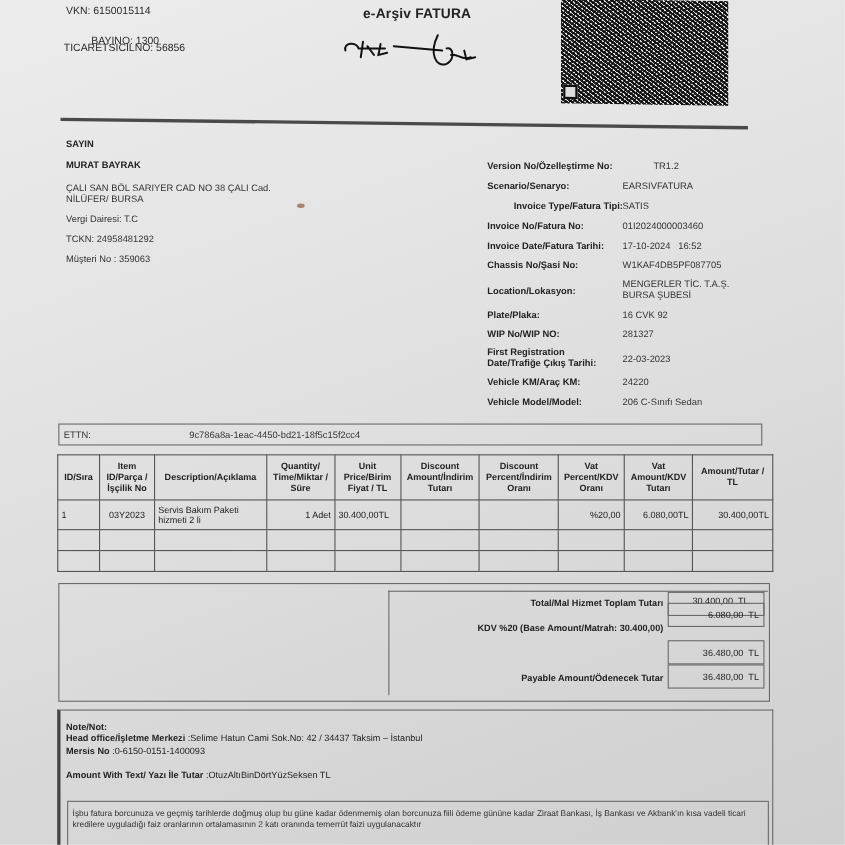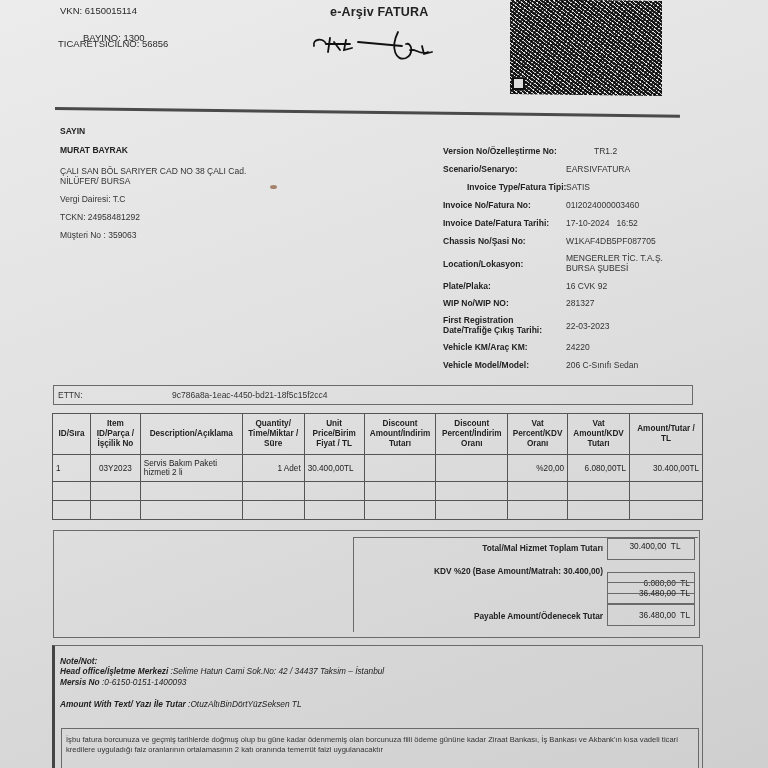--- a/index.html
+++ b/index.html
@@ -28,21 +28,21 @@
   .lbl { font-size: 8.5px; font-weight: bold; color: #222; }
   .val { font-size: 8.5px; color: #333; }
   .bx { position: absolute; border: 1px solid #6a6a6a; }
   table.items { position: absolute; left: 52px; top: 413px; width: 651px; border-collapse: collapse; font-size: 8.2px; }
   table.items th, table.items td { border: 1px solid #555; padding: 1px 3px; }
   table.items th { font-weight: bold; text-align: center; height: 38px; line-height: 10px; }
   table.items td { height: 16px; }
   table.items tr.r1 td { height: 24px; }
   .tot-lbl { position: absolute; font-size: 8.3px; font-weight: bold; text-align: right; width: 280px; }
   .tot-val { position: absolute; font-size: 8.3px; text-align: right; width: 70px; }
-  .note { font-size: 8.3px; font-style: italic; }
+  .note { font-size: 8.3px; }
   .note b { font-weight: bold; }
   .stain { position: absolute; left: 270px; top: 185px; width: 7px; height: 4px; border-radius: 50%; background: #8a5a3a; opacity: .7; }
 </style>
 </head>
 <body>
 
 <div class="page">
 
   <div class="abs hdr-small" style="left:60px;top:5px;">VKN: 6150015114</div>
   <div class="abs hdr-small" style="left:59px;top:32px;margin-left:24px;">BAYINO: 1300</div>
@@ -181,21 +181,21 @@
 
   <div class="bx" style="left:53px;top:530px;width:645px;height:106px;"></div>
   <div class="bx" style="left:353px;top:537px;width:344px;height:94px;border-right:none;border-bottom:none;"></div>
 
   <div class="tot-lbl" style="left:323px;top:543px;">Total/Mal Hizmet Toplam Tutarı</div>
   <div class="bx" style="left:607px;top:538px;width:86px;height:20px;">
     <div class="tot-val" style="right:4px;top:2px;white-space:pre;text-align:center;">30.400,00  TL</div>
   </div>
 
   <div class="tot-lbl" style="left:323px;top:566px;">KDV %20 (Base Amount/Matrah: 30.400,00)</div>
-  <div class="bx" style="left:607px;top:572px;width:86px;height:20px;">
+  <div class="bx" style="left:607px;top:548px;width:86px;height:20px;">
     <div class="tot-val" style="right:4px;top:5px;white-space:pre;">6.080,00  TL</div>
   </div>
 
   <div class="bx" style="left:607px;top:582px;width:86px;height:20px;">
     <div class="tot-val" style="right:4px;top:5px;white-space:pre;">36.480,00  TL</div>
   </div>
 
   <div class="tot-lbl" style="left:323px;top:611px;">Payable Amount/Ödenecek Tutar</div>
   <div class="bx" style="left:607px;top:604px;width:86px;height:20px;">
     <div class="tot-val" style="right:4px;top:5px;white-space:pre;">36.480,00  TL</div>

